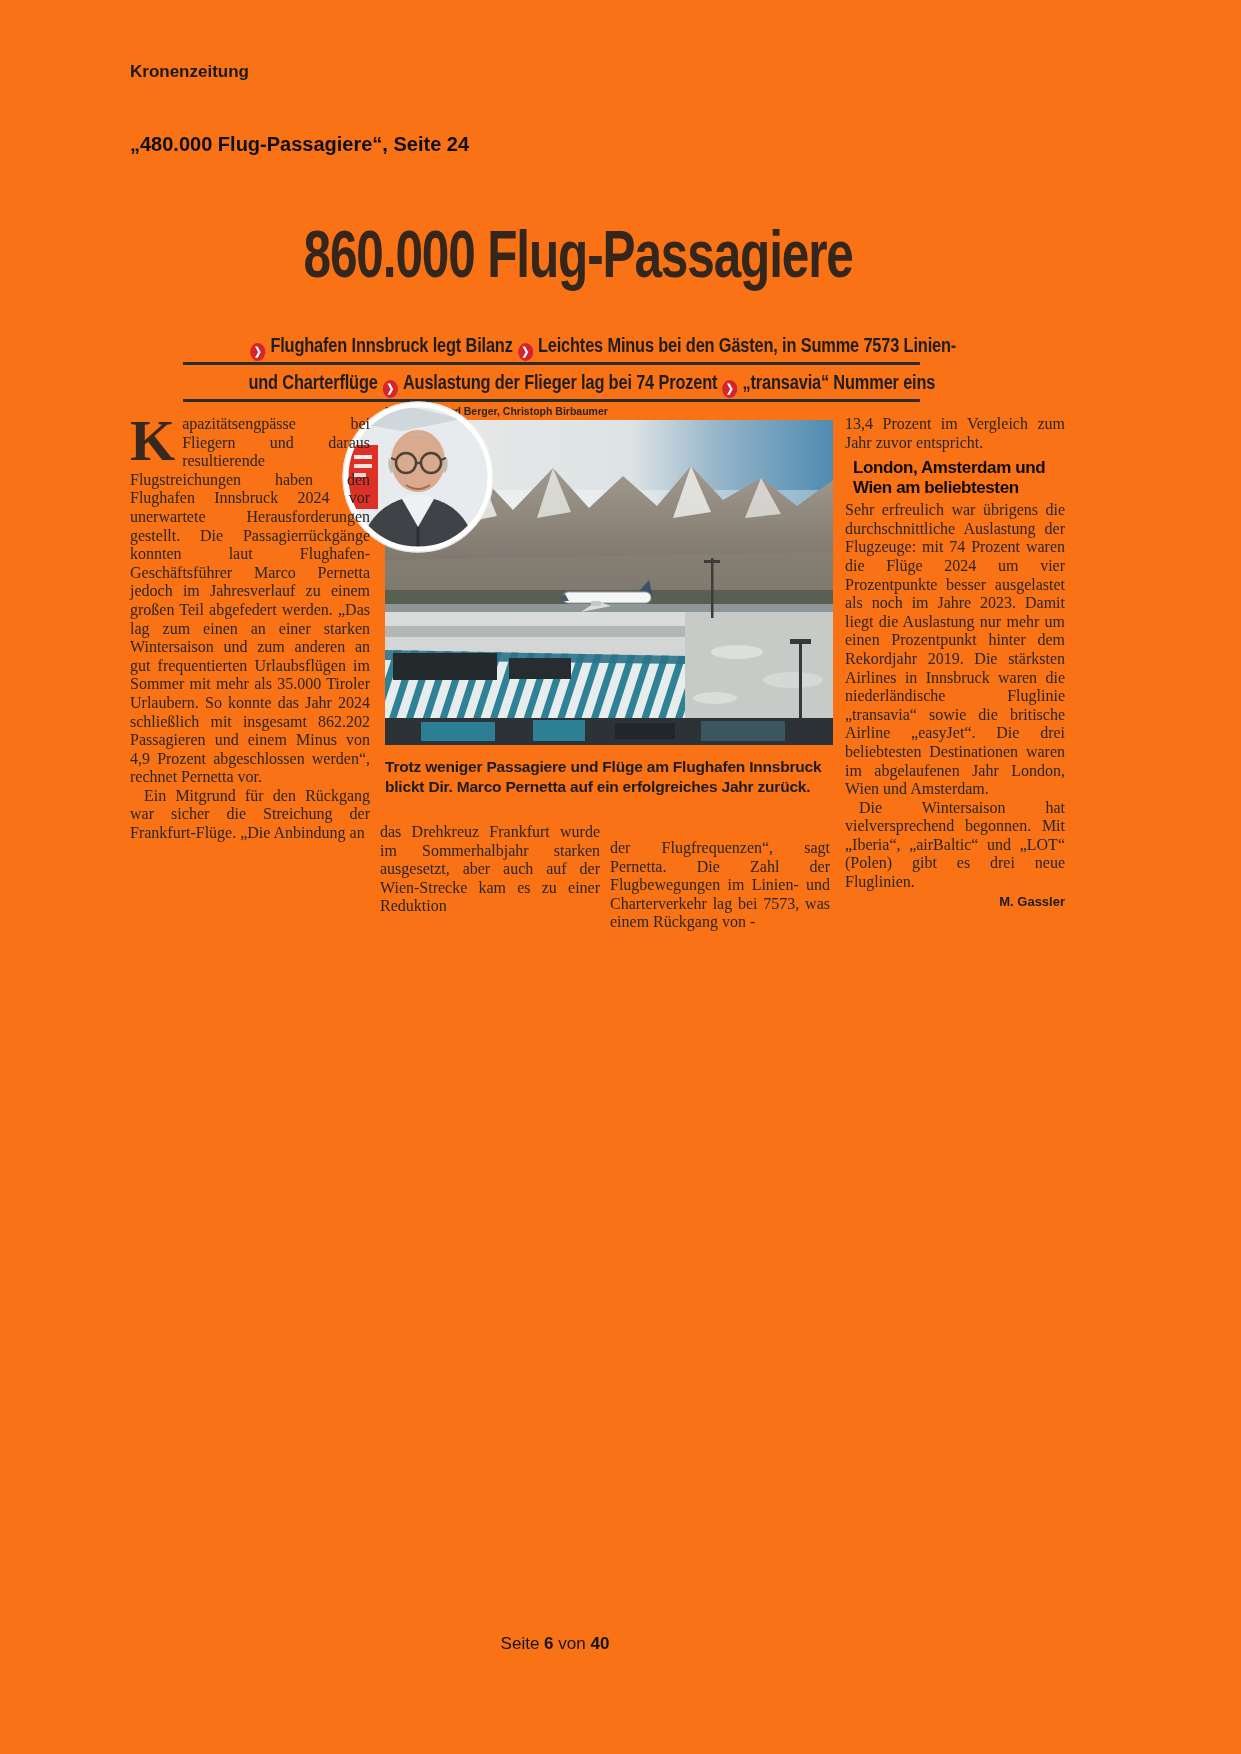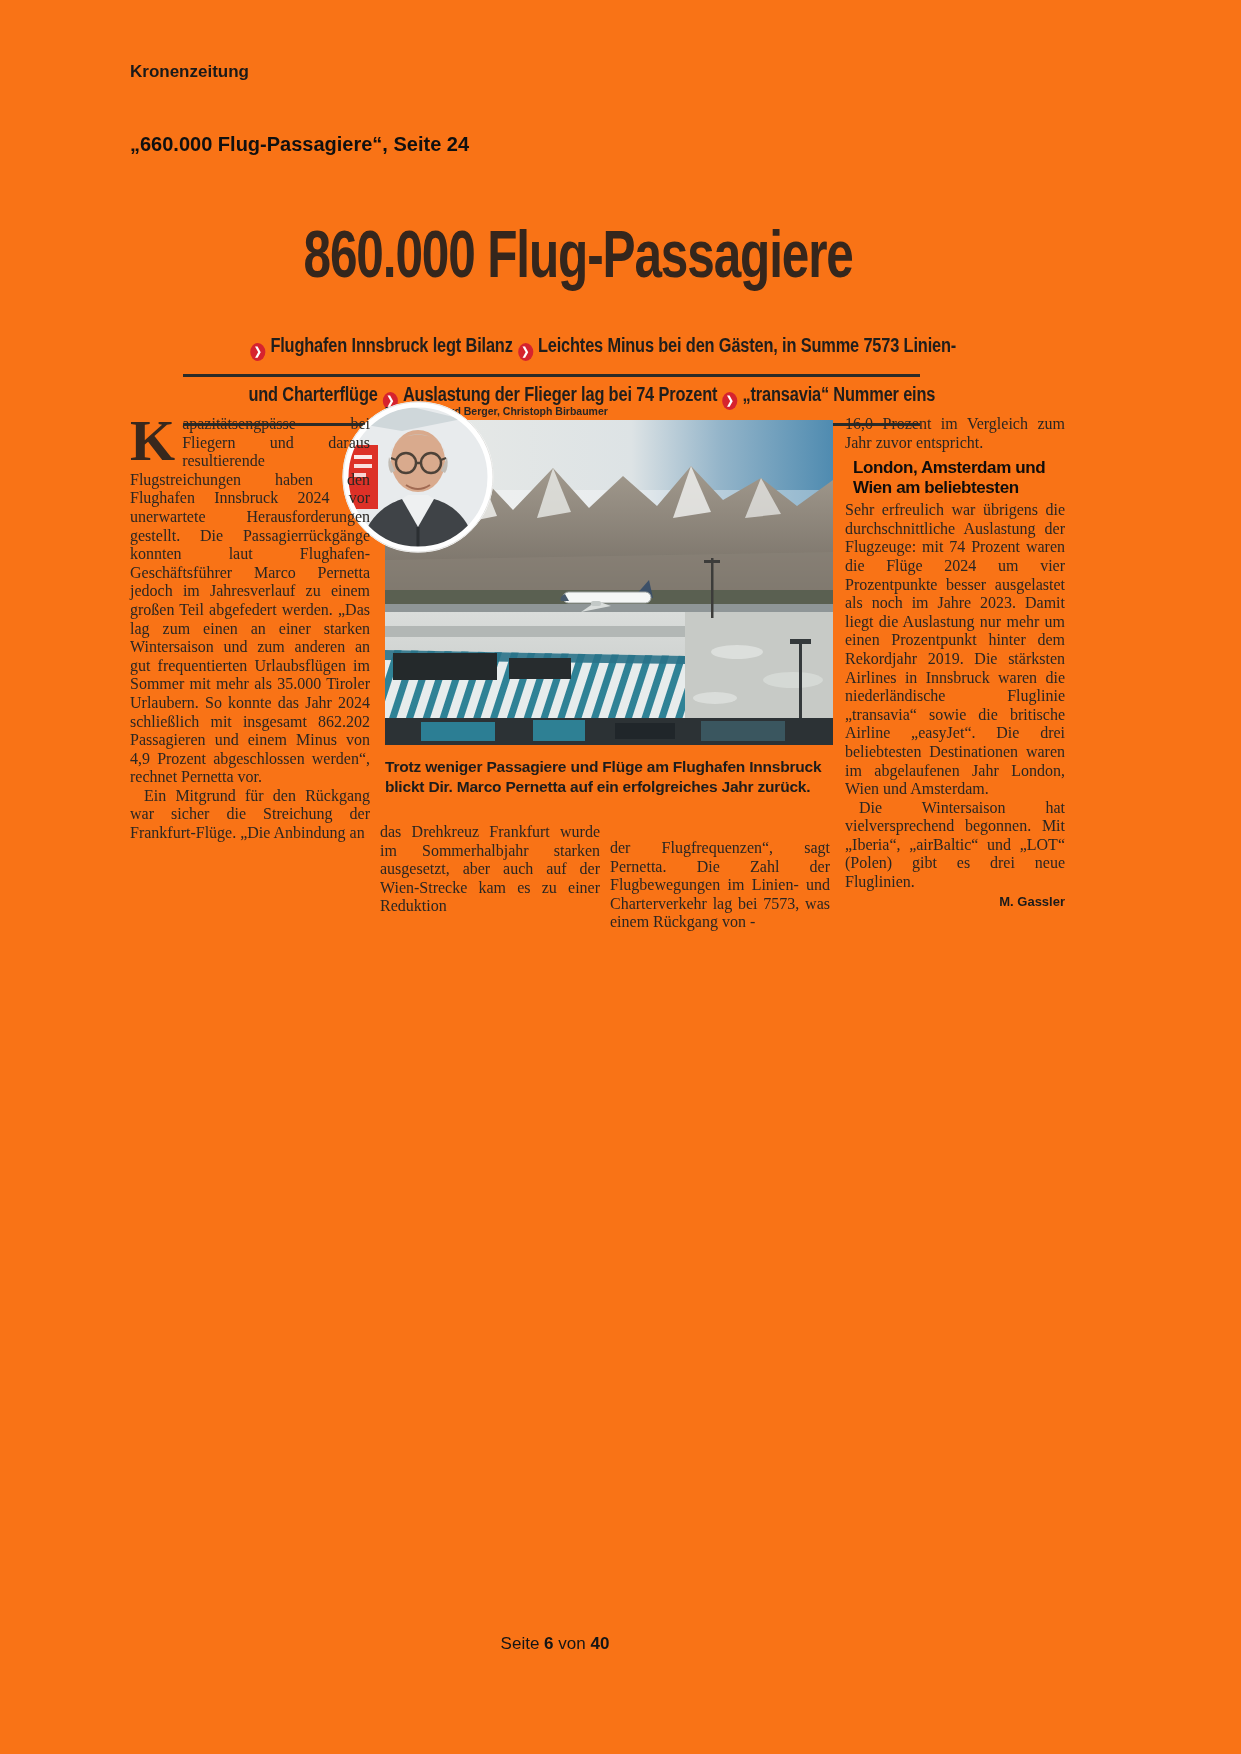--- a/index.html
+++ b/index.html
@@ -9,21 +9,21 @@
   .doc-title{position:absolute;left:130px;top:133px;font-size:20px;font-weight:bold;color:#101010;}
 
   .article{position:absolute;left:128px;top:215px;width:937px;height:720px;}
 
   .headline{position:absolute;top:4px;left:25px;width:850px;margin:0;text-align:center;
             font-weight:bold;font-size:66px;line-height:70px;color:#35261c;white-space:nowrap;}
   .headline .fit{display:inline-block;transform:scaleX(0.75);transform-origin:center;letter-spacing:-1.5px;}
 
   .kicker{position:absolute;top:118px;left:55px;width:737px;}
   .kline{text-align:center;white-space:nowrap;border-bottom:3px solid #2b2b28;
-         padding-bottom:16px;margin-bottom:5px;height:25px;line-height:25px;}
+         padding-bottom:4px;margin-bottom:5px;height:25px;line-height:25px;}
   .kfit{display:inline-block;transform:scaleX(0.84);transform-origin:center;
         font-size:19.5px;font-weight:bold;color:#201e1c;letter-spacing:-0.2px;}
   .kdot{display:inline-flex;align-items:center;justify-content:center;width:18px;height:18px;
         border-radius:50%;background:#d6232e;color:#fff;font-size:11px;font-weight:bold;
         vertical-align:-3px;margin:0 6px;}
   .kdot.first{margin-left:0;}
 
   .credit{position:absolute;top:190px;left:257px;width:448px;text-align:left;
           font-size:10.5px;font-weight:bold;color:#262626;}
 
@@ -51,21 +51,21 @@
 
   .footer{position:absolute;top:1634px;left:0;width:1110px;text-align:center;font-size:17px;color:#151515;}
   .footer .b{font-weight:bold;}
 </style>
 </head>
 <body>
 
 <div class="page">
 
   <div class="src-label">Kronenzeitung</div>
-  <div class="doc-title">„660.000 Flug-Passagiere“, Seite 24</div>
+  <div class="doc-title">„480.000 Flug-Passagiere“, Seite 24</div>
 
   <div class="article">
 
     <h1 class="headline"><span class="fit">860.000 Flug-Passagiere</span></h1>
 
     <div class="kicker">
       <div class="kline"><span class="kfit"><span class="kdot first">❯</span><span>Flughafen Innsbruck legt Bilanz</span><span class="kdot">❯</span><span>Leichtes Minus bei den Gästen, in Summe 7573 Linien-</span></span></div>
       <div class="kline"><span class="kfit"><span>und Charterflüge</span><span class="kdot">❯</span><span>Auslastung der Flieger lag bei 74 Prozent</span><span class="kdot">❯</span><span>„transavia“ Nummer eins</span></span></div>
     </div>
 
@@ -175,21 +175,21 @@
 
     <div class="bodycol col2">
       <p>das Drehkreuz Frankfurt wurde im Sommerhalbjahr starken ausgesetzt, aber auch auf der Wien-Strecke kam es zu einer Reduktion</p>
     </div>
 
     <div class="bodycol col3">
       <p>der Flugfrequenzen“, sagt Pernetta. Die Zahl der Flugbewegungen im Linien- und Charterverkehr lag bei 7573, was einem Rückgang von -</p>
     </div>
 
     <div class="bodycol col4">
-      <p>16,0 Prozent im Vergleich zum Jahr zuvor entspricht.</p>
+      <p>13,4 Prozent im Vergleich zum Jahr zuvor entspricht.</p>
       <div class="subhead4">London, Amsterdam und Wien am beliebtesten</div>
       <p>Sehr erfreulich war übrigens die durchschnittliche Auslastung der Flugzeuge: mit 74 Prozent waren die Flüge 2024 um vier Prozentpunkte besser ausgelastet als noch im Jahre 2023. Damit liegt die Auslastung nur mehr um einen Prozentpunkt hinter dem Rekordjahr 2019. Die stärksten Airlines in Innsbruck waren die niederländische Fluglinie „transavia“ sowie die britische Airline „easyJet“. Die drei beliebtesten Destinationen waren im abgelaufenen Jahr London, Wien und Amsterdam.</p>
       <p class="indent"><span>Die Wintersaison hat vielversprechend begonnen. Mit „Iberia“, „airBaltic“ und „LOT“ (Polen) gibt es drei neue Fluglinien.</span> <span class="byline">M. Gassler</span></p>
     </div>
 
   </div>
 
   <div class="footer"><span>Seite</span> <span class="b">6</span> <span>von</span> <span class="b">40</span></div>
 
 </div>

